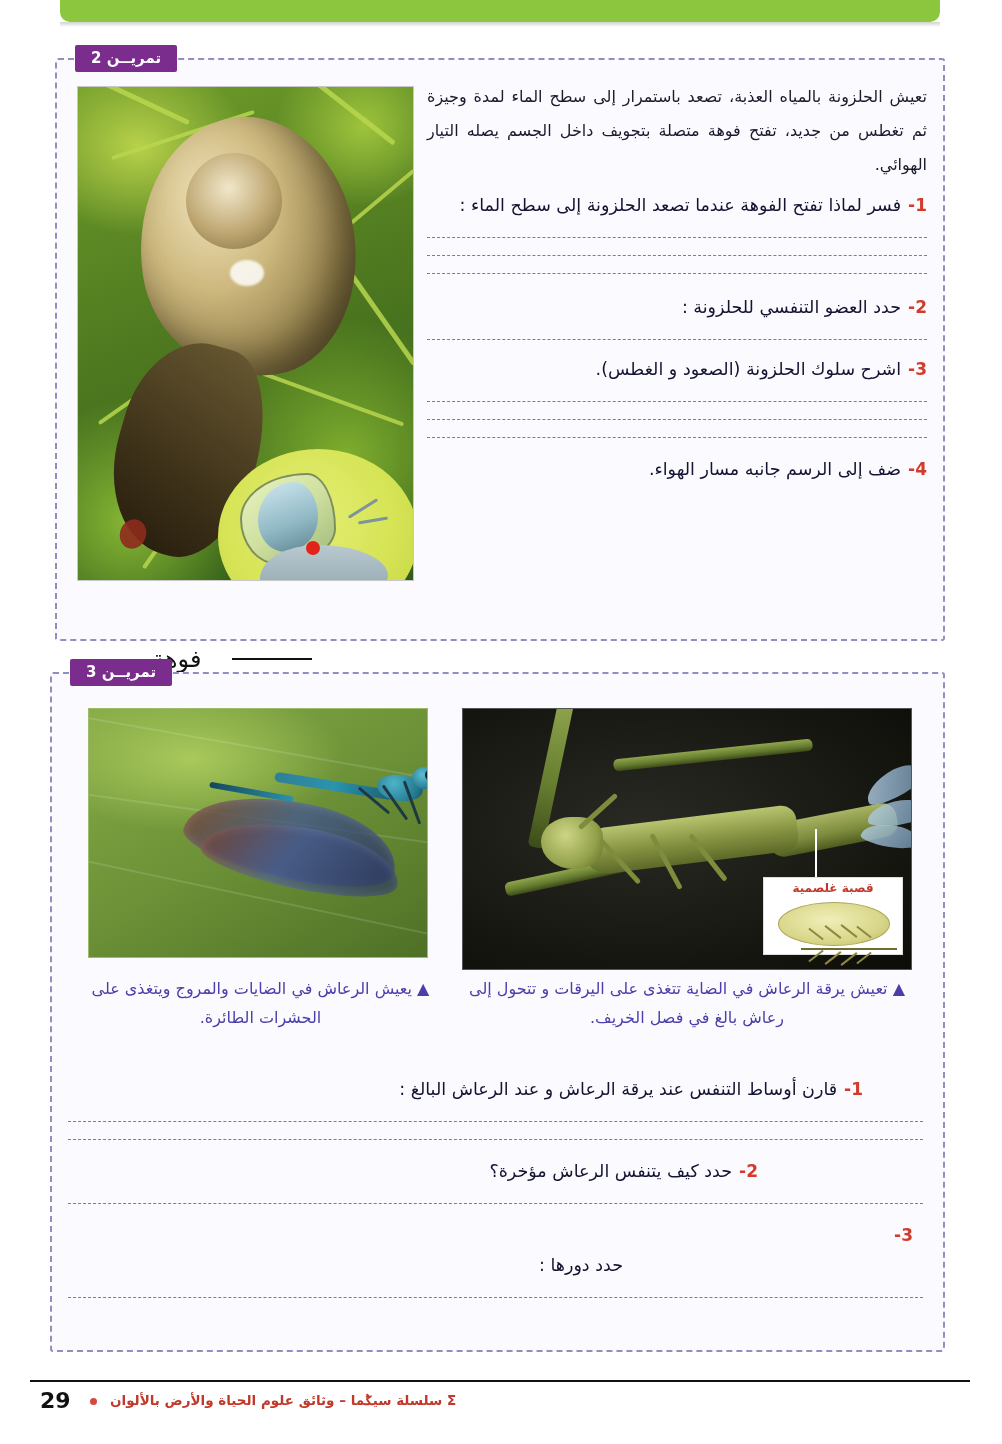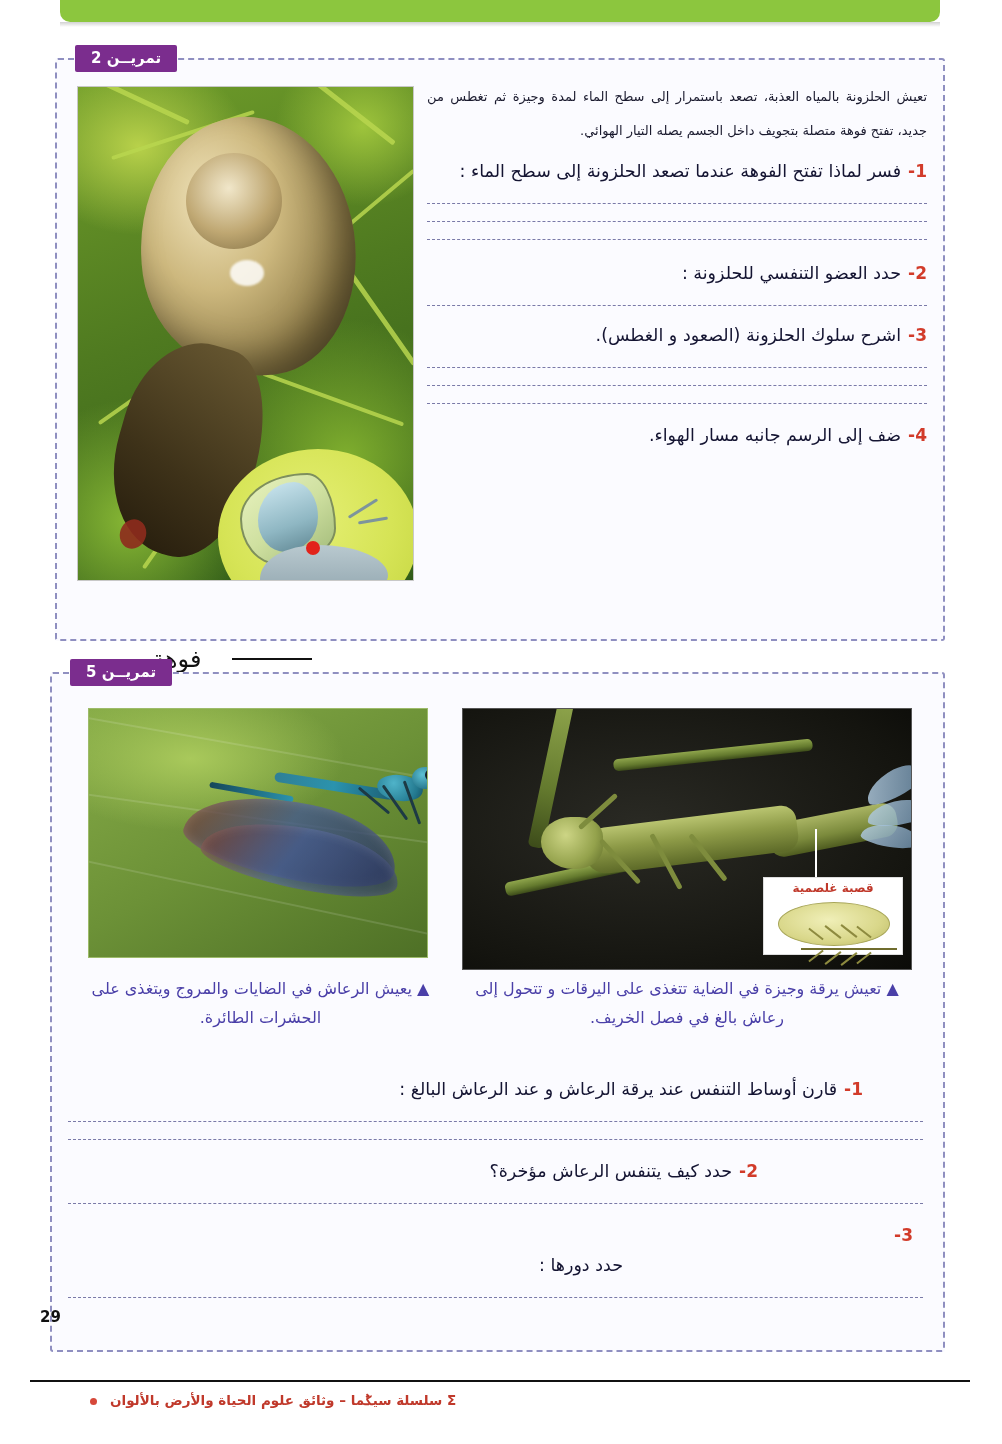--- a/index.html
+++ b/index.html
@@ -46,21 +46,21 @@
     font-weight: bold;
     padding: 4px 16px 5px 16px;
     letter-spacing: 1px;
     border-radius: 2px;
     direction: rtl;
   }
 
   
   .para {
     color: #1a1a2e;
-    font-size: 13px;
+    font-size: 16px;
     line-height: 34px;
     text-align: justify;
     direction: rtl;
   }
   .qline {
     display: flex;
     direction: rtl;
     align-items: flex-start;
     gap: 7px;
     font-size: 17.5px;
@@ -263,22 +263,22 @@
   .gill-rib { position: absolute; background: #8d8a3f; height: 2px; }
   .gill-spine { position: absolute; left: 22px; top: 45px; width: 96px; height: 2px; background: #6f6c2d; }
   .gill-arrow { position: absolute; left: 352px; top: 120px; width: 2px; height: 48px; background: #ffffff; }
 
   
   .footer-rule {
     position: absolute; left: 30px; top: 1380px; width: 940px; height: 2px;
     background: #111;
   }
   .pagenum {
-    position: absolute; left: 40px; top: 1308px;
-    font-size: 15px; font-weight: bold; color: #111;
+    position: absolute; left: 40px; top: 1388px;
+    font-size: 22px; font-weight: bold; color: #111;
   }
   .footer-dot {
     position: absolute; left: 90px; top: 1398px; width: 7px; height: 7px;
     background: #d6483a; border-radius: 50%;
   }
   .footer-text {
     position: absolute; left: 110px; top: 1392px;
     font-size: 13.5px; font-weight: bold; color: #c0392b; direction: rtl;
   }
 </style>
@@ -354,21 +354,21 @@
 
     <div style="height:16px"></div>
     <div class="qline">
       <span class="qnum">4-</span>
       <span class="qtext">ضف إلى الرسم جانبه مسار الهواء.</span>
     </div>
   </div>
 </div>
 
 <div class="exercise" id="ex4">
-  <div class="ex-tab">تمريــن 5</div>
+  <div class="ex-tab">تمريــن 3</div>
 
   <div id="ex4-left-photo">
     <div class="leafbg"></div>
     <div class="leafvein" style="left:-20px; top:40px;  width:400px; transform:rotate(10deg);"></div>
     <div class="leafvein" style="left:-20px; top:110px; width:400px; transform:rotate(8deg);"></div>
     <div class="leafvein" style="left:-20px; top:190px; width:400px; transform:rotate(12deg);"></div>
     <div class="dfly-tail"></div>
     <div class="dfly-body"></div>
     <div class="dfly-wing w1"></div>
     <div class="dfly-wing w2"></div>
@@ -407,21 +407,21 @@
         <div class="gill-rib" style="left:76px; top:28px; width:18px; transform:rotate(38deg);"></div>
         <div class="gill-rib" style="left:28px; top:52px; width:18px; transform:rotate(-38deg);"></div>
         <div class="gill-rib" style="left:44px; top:54px; width:20px; transform:rotate(-38deg);"></div>
         <div class="gill-rib" style="left:60px; top:55px; width:20px; transform:rotate(-38deg);"></div>
         <div class="gill-rib" style="left:76px; top:54px; width:18px; transform:rotate(-38deg);"></div>
       </div>
     </div>
   </div>
 
   <div class="cap" id="cap-left">▲ يعيش  الرعاش في الضايات والمروج  ويتغذى على الحشرات الطائرة.</div>
-  <div class="cap" id="cap-right">▲ تعيش يرقة وجيزة في الضاية تتغذى على اليرقات و تتحول إلى رعاش بالغ  في فصل الخريف.</div>
+  <div class="cap" id="cap-right">▲ تعيش يرقة الرعاش في الضاية تتغذى على اليرقات و تتحول إلى رعاش بالغ  في فصل الخريف.</div>
 
   <div id="ex4-questions">
     <div class="qline" style="justify-content:flex-start; padding-right:60px;">
       <span class="qnum">1-</span>
       <span>قارن أوساط التنفس عند يرقة الرعاش و عند الرعاش البالغ :</span>
     </div>
     <div class="dots"></div>
     <div class="dots"></div>
 
     <div style="height:16px"></div>

